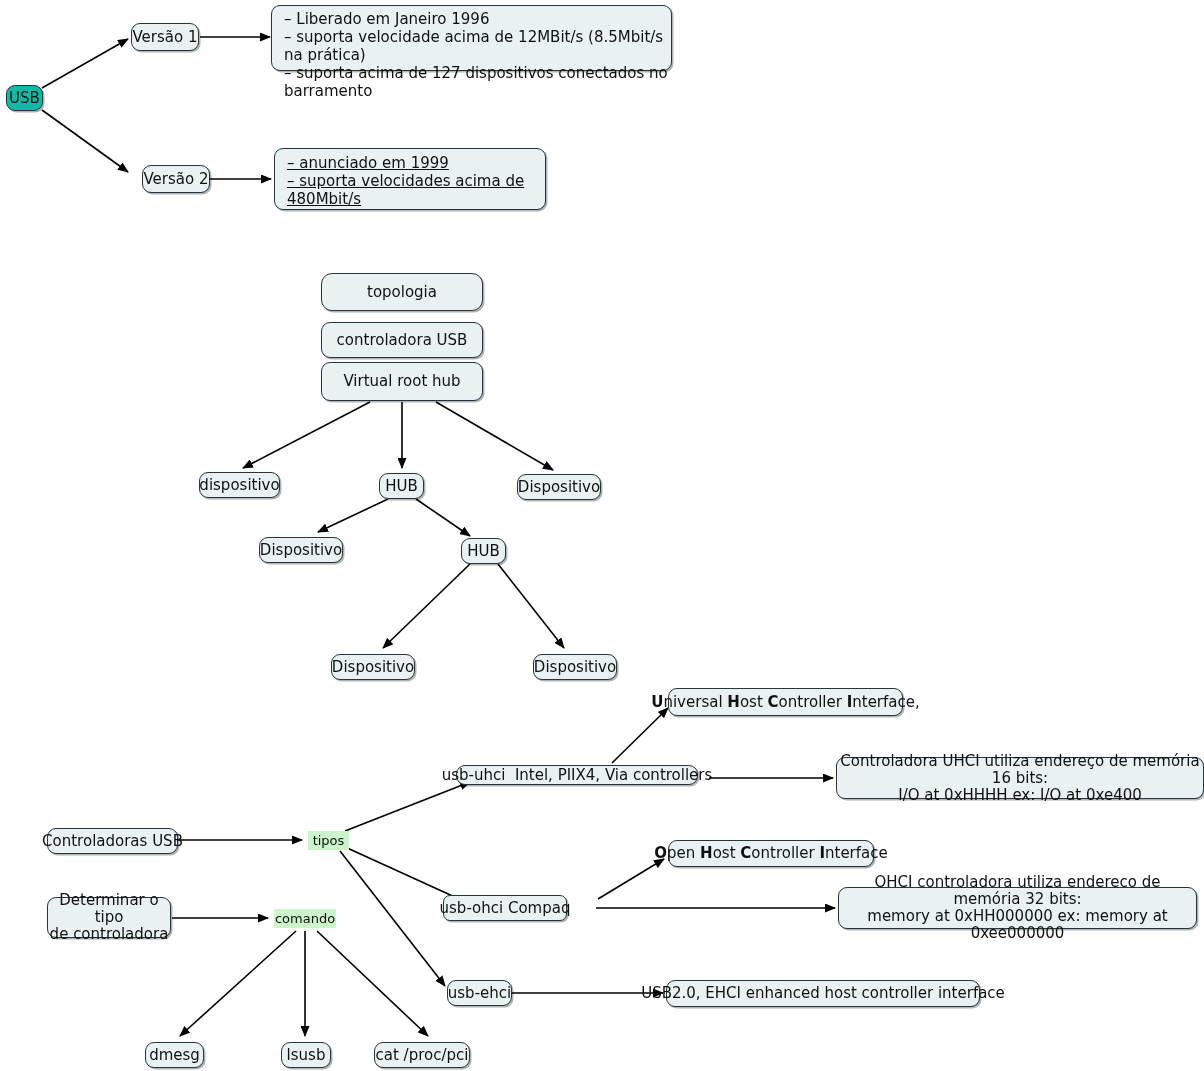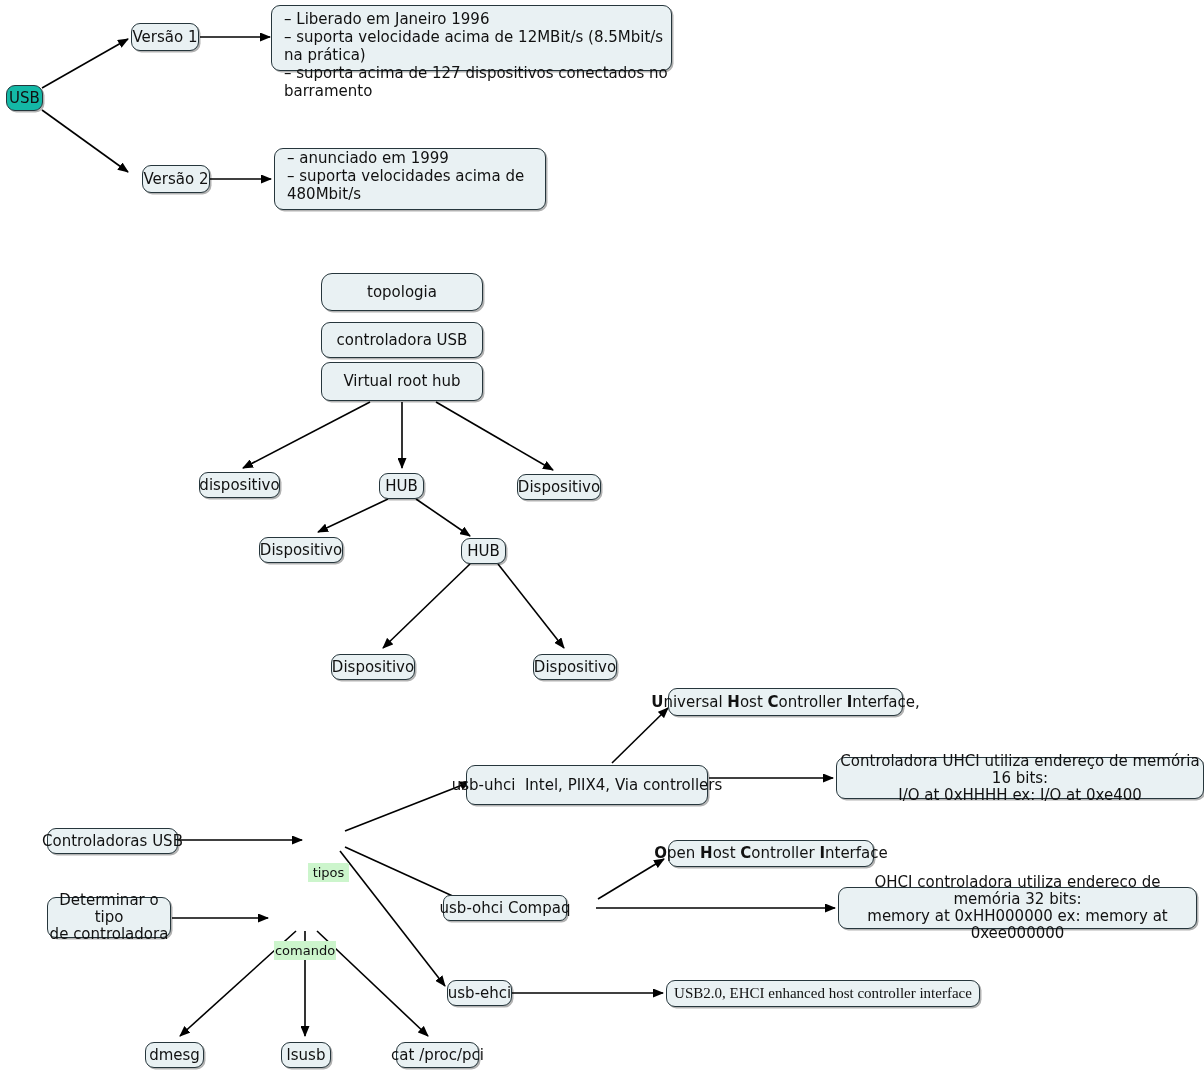--- a/index.html
+++ b/index.html
@@ -56,21 +56,20 @@
     box-sizing: border-box;
     background: #ccf5cc;
     color: #111111;
     font-size: 13px;
     line-height: 17px;
     display: flex;
     align-items: center;
     justify-content: center;
     white-space: pre;
     z-index: 2;
-    margin-top: 32px;
   }
   .node b { font-weight: bold; }
 </style>
 </head>
 <body>
 
 <div id="canvas">
 
   <svg id="edges" viewBox="0 0 1204 1071">
     <defs>
@@ -131,21 +130,21 @@
   <div class="node multiline leftalign" style="left:271px; top:5px; width:401px; height:66px; line-height:18px; padding-top:4px; align-items:flex-start;">
     <span>–  Liberado em Janeiro 1996
 –  suporta velocidade acima de 12MBit/s (8.5Mbit/s na prática)
 –  suporta acima de 127 dispositivos conectados no barramento</span>
   </div>
 
   <div class="node" style="left:142px; top:165px; width:68px; height:28px;">
     <span>Versão 2</span>
   </div>
 
-  <div class="node multiline leftalign" style="left:274px; top:148px; width:272px; height:62px; line-height:18px; align-items:flex-start;">
+  <div class="node multiline leftalign" style="left:274px; top:148px; width:272px; height:62px; line-height:18px; padding-top:5px; align-items:flex-start;text-decoration:underline;">
     <span>–  anunciado em 1999
 –  suporta velocidades acima de 480Mbit/s</span>
   </div>
 
   <div class="node" style="left:321px; top:273px; width:162px; height:38px;border-radius:11px;">
     <span>topologia</span>
   </div>
 
   <div class="node" style="left:321px; top:322px; width:162px; height:36px;">
     <span>controladora USB</span>
@@ -193,21 +192,21 @@
 
   <div class="node multiline" style="left:47px; top:897px; width:124px; height:41px; line-height:17px;">
     <span>Determinar o tipo
 de controladora</span>
   </div>
 
   <div class="plain" style="left:274px; top:909px; width:62px; height:19px;">
     <span>comando</span>
   </div>
 
-  <div class="node" style="left:466px; top:765px; width:242px; height:40px;">
+  <div class="node" style="left:456px; top:765px; width:242px; height:20px;">
     <span>usb-uhci  Intel, PIIX4, Via controllers</span>
   </div>
 
   <div class="node" style="left:443px; top:895px; width:124px; height:26px;border-radius:7px;">
     <span>usb-ohci Compaq</span>
   </div>
 
   <div class="node" style="left:447px; top:980px; width:65px; height:26px;">
     <span>usb-ehci</span>
   </div>
@@ -223,29 +222,29 @@
   <div class="node multiline" style="left:836px; top:757px; width:368px; height:42px; line-height:17px;">
     <span>Controladora UHCI  utiliza endereço de memória 16 bits:
 I/O at 0xHHHH ex: I/O at 0xe400</span>
   </div>
 
   <div class="node multiline" style="left:838px; top:887px; width:359px; height:42px; line-height:17px;">
     <span>OHCI controladora utiliza endereco de memória 32 bits:
 memory at 0xHH000000 ex: memory at 0xee000000</span>
   </div>
 
-  <div class="node" style="left:666px; top:980px; width:314px; height:27px;font-family:Liberation Serif, serif;">
+  <div class="node" style="left:666px; top:980px; width:314px; height:27px;">
     <span>USB2.0, EHCI enhanced host controller interface</span>
   </div>
 
   <div class="node" style="left:145px; top:1042px; width:59px; height:26px;">
     <span>dmesg</span>
   </div>
 
   <div class="node" style="left:281px; top:1042px; width:50px; height:26px;">
     <span>lsusb</span>
   </div>
 
-  <div class="node" style="left:396px; top:1042px; width:83px; height:26px;justify-content:center;">
+  <div class="node" style="left:374px; top:1042px; width:96px; height:26px;justify-content:center;">
     <span>cat /proc/pci</span>
   </div>
 
 </div>
 
 </body></html>

